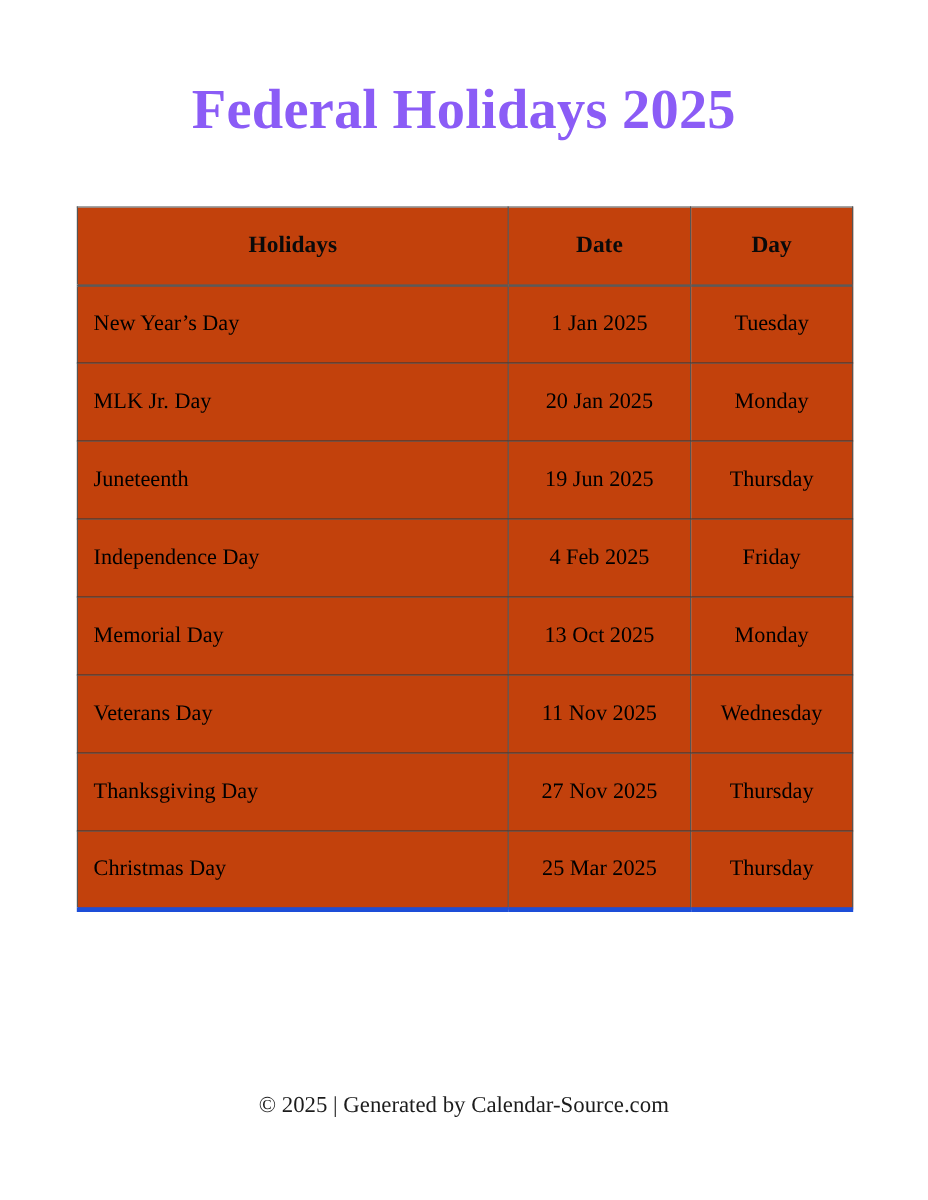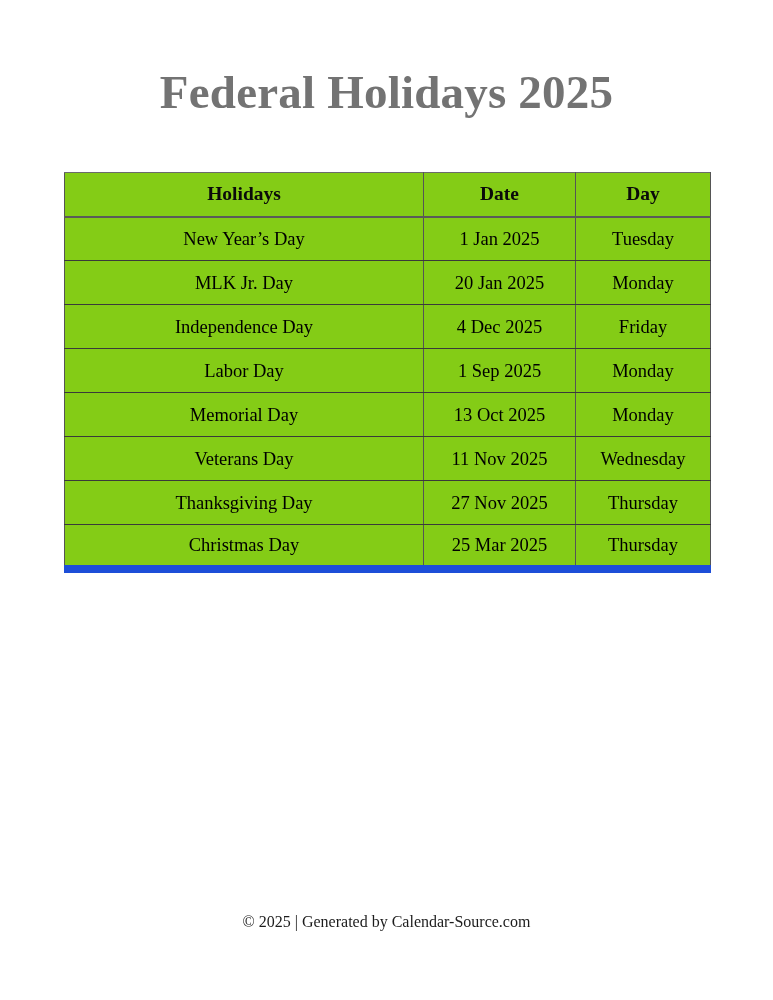--- a/index.html
+++ b/index.html
@@ -31,21 +31,21 @@
     width: 773px;
     text-align: center;
   }
   .page-title {
     margin: 0;
     font-family: "Liberation Serif", "DejaVu Serif", serif;
     font-size: 47px;
     font-weight: bold;
     line-height: 56px;
     letter-spacing: 0.2px;
-    color: #737373;
+    color: #8b5cf6;
     white-space: nowrap;
   }
 
   
   .table-wrap {
     position: absolute;
     left: 64px;
     top: 172px;
     width: 646px;
   }
@@ -54,64 +54,64 @@
     border-collapse: collapse;
     table-layout: fixed;
     background: #ffffff;
   }
   table.holidays col.c-holiday { width: 359px; }
   table.holidays col.c-date    { width: 152px; }
   table.holidays col.c-day     { width: 135px; }
 
   table.holidays th,
   table.holidays td {
-    height: 44px;
+    height: 65px;
     padding: 0 13px;
     box-sizing: border-box;
     border-left: 1px solid #555555;
     border-right: 1px solid #555555;
     border-top: 1px solid #3a3a3a;
     border-bottom: 1px solid #3a3a3a;
     font-size: 18.5px;
     line-height: 22px;
     vertical-align: middle;
     font-weight: normal;
-    background: #84cc16;
+    background: #c2410c;
   }
 
   table.holidays thead th {
     font-weight: bold;
     font-size: 19.5px;
     text-align: center;
     border-top: 1px solid #6b6b6b;
     border-bottom: 2px solid #5a5a5a;
     color: #0a0a0a;
   }
 
   table.holidays tbody td.col-holiday {
-    text-align: center;
+    text-align: left;
   }
   table.holidays tbody td.col-date,
   table.holidays tbody td.col-day {
     text-align: center;
   }
   table.holidays tbody tr:last-child td {
-    border-bottom: 8px solid #1d4ed8;
+    border-bottom: 4px solid #1d4ed8;
   }
 
   
   .footer {
     position: absolute;
     left: 0;
     top: 910px;
     width: 773px;
     text-align: center;
   }
   .footer-text {
-    font-size: 16px;
+    font-size: 19px;
     line-height: 24px;
     color: #1c1c1c;
     white-space: nowrap;
   }
 </style>
 </head>
 <body>
 
 <div class="page">
 
@@ -138,28 +138,28 @@
             <td class="col-holiday">New Year’s Day</td>
             <td class="col-date">1 Jan 2025</td>
             <td class="col-day">Tuesday</td>
           </tr>
           <tr>
             <td class="col-holiday">MLK Jr. Day</td>
             <td class="col-date">20 Jan 2025</td>
             <td class="col-day">Monday</td>
           </tr>
           <tr>
-            <td class="col-holiday">Independence Day</td>
-            <td class="col-date">4 Dec 2025</td>
-            <td class="col-day">Friday</td>
+            <td class="col-holiday">Juneteenth</td>
+            <td class="col-date">19 Jun 2025</td>
+            <td class="col-day">Thursday</td>
           </tr>
           <tr>
-            <td class="col-holiday">Labor Day</td>
-            <td class="col-date">1 Sep 2025</td>
-            <td class="col-day">Monday</td>
+            <td class="col-holiday">Independence Day</td>
+            <td class="col-date">4 Feb 2025</td>
+            <td class="col-day">Friday</td>
           </tr>
           <tr>
             <td class="col-holiday">Memorial Day</td>
             <td class="col-date">13 Oct 2025</td>
             <td class="col-day">Monday</td>
           </tr>
           <tr>
             <td class="col-holiday">Veterans Day</td>
             <td class="col-date">11 Nov 2025</td>
             <td class="col-day">Wednesday</td>

